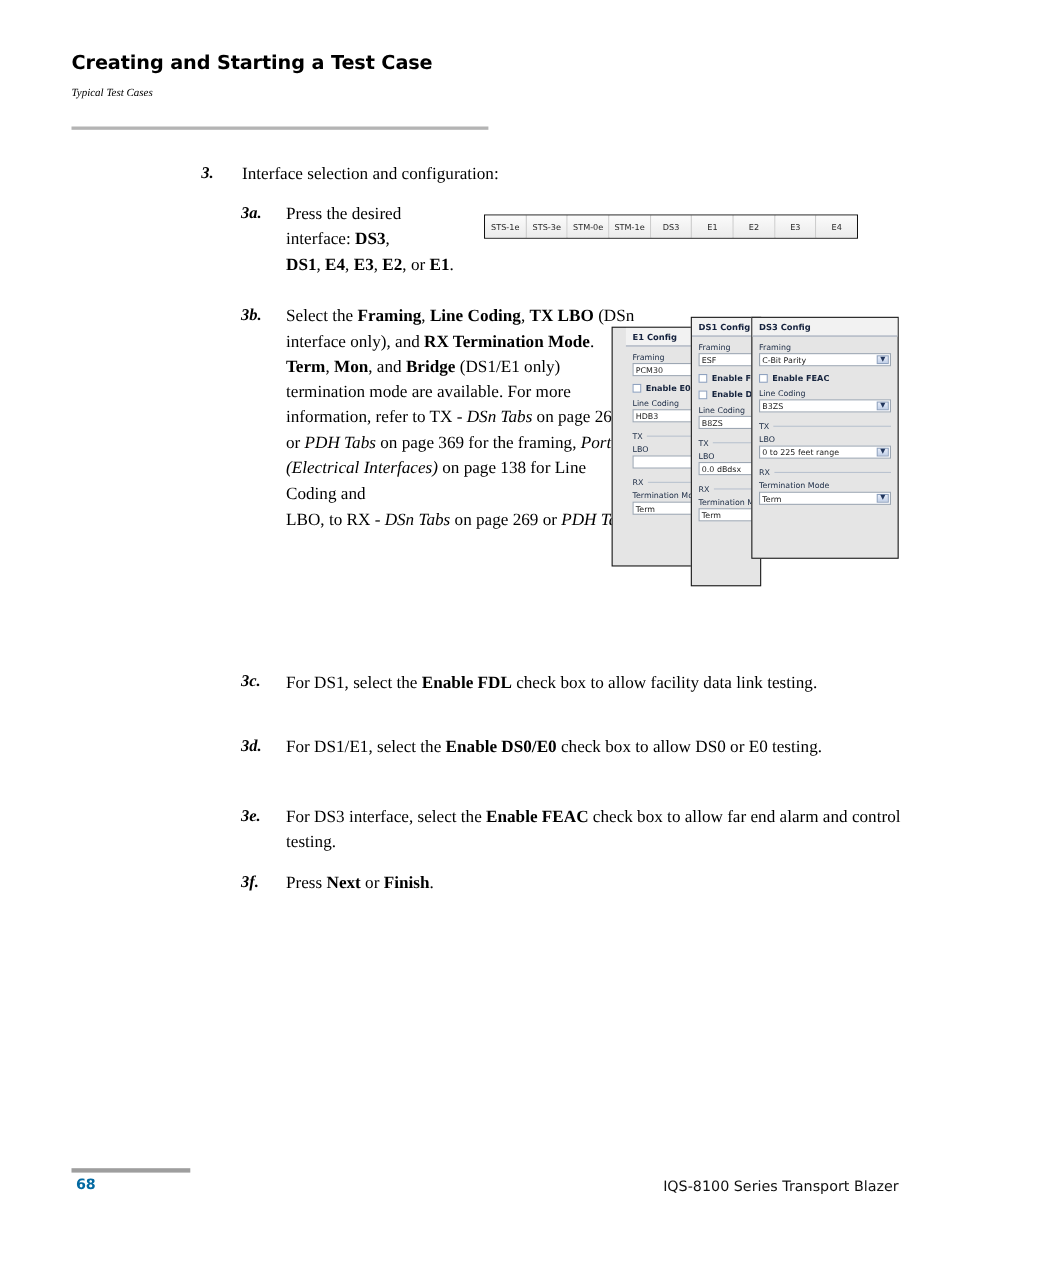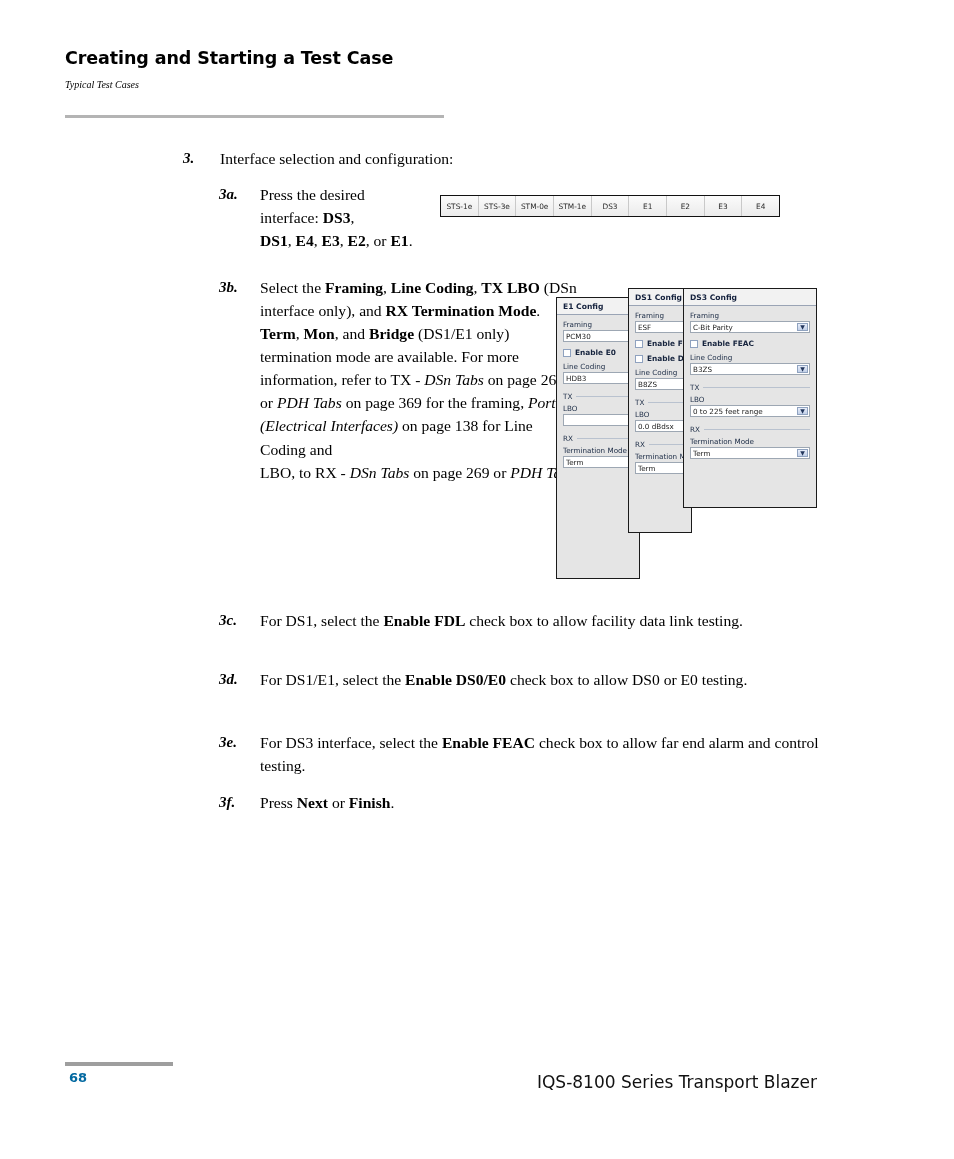--- a/index.html
+++ b/index.html
@@ -207,21 +207,21 @@
   .grp {
     margin-top: 8px;
     margin-bottom: 3px;
     display: flex;
     align-items: center;
     gap: 4px;
   }
   .grp-label { font-size: 7.2px; color: #1b2b45; }
   .grp-rule  { flex: 1 1 auto; height: 1px; background: #b9c2cf; }
 
-  #panel-e1  { left: 0px;   top: 9px;  width: 84px;  height: 282px; z-index: 1; }
+  #panel-e1  { left: 0px;   top: 9px;  width: 84px;  height: 218px; z-index: 1; padding-left: 12px; }
   #panel-ds1 { left: 72px;  top: 0px;  width: 64px;  height: 245px; z-index: 2; }
   #panel-ds3 { left: 127px; top: 0px;  width: 134px; height: 220px; z-index: 3; }
 
   
   .footer-rule {
     position: absolute;
     left: 65px;
     top: 1062px;
     width: 108px;
     height: 4px;
@@ -234,21 +234,21 @@
     font-family: "DejaVu Sans", sans-serif;
     font-weight: bold;
     font-size: 13px;
     color: #0369a1;
   }
   .footer-right {
     position: absolute;
     right: 137px;
     top: 1072px;
     font-family: "DejaVu Sans", sans-serif;
-    font-size: 17px;
+    font-size: 13px;
     color: #111;
     white-space: nowrap;
   }
 </style>
 </head>
 <body>
 
 <div class="page-header">
   <div class="header-title">Creating and Starting a Test Case</div>
   <div class="header-subtitle">Typical Test Cases</div>

